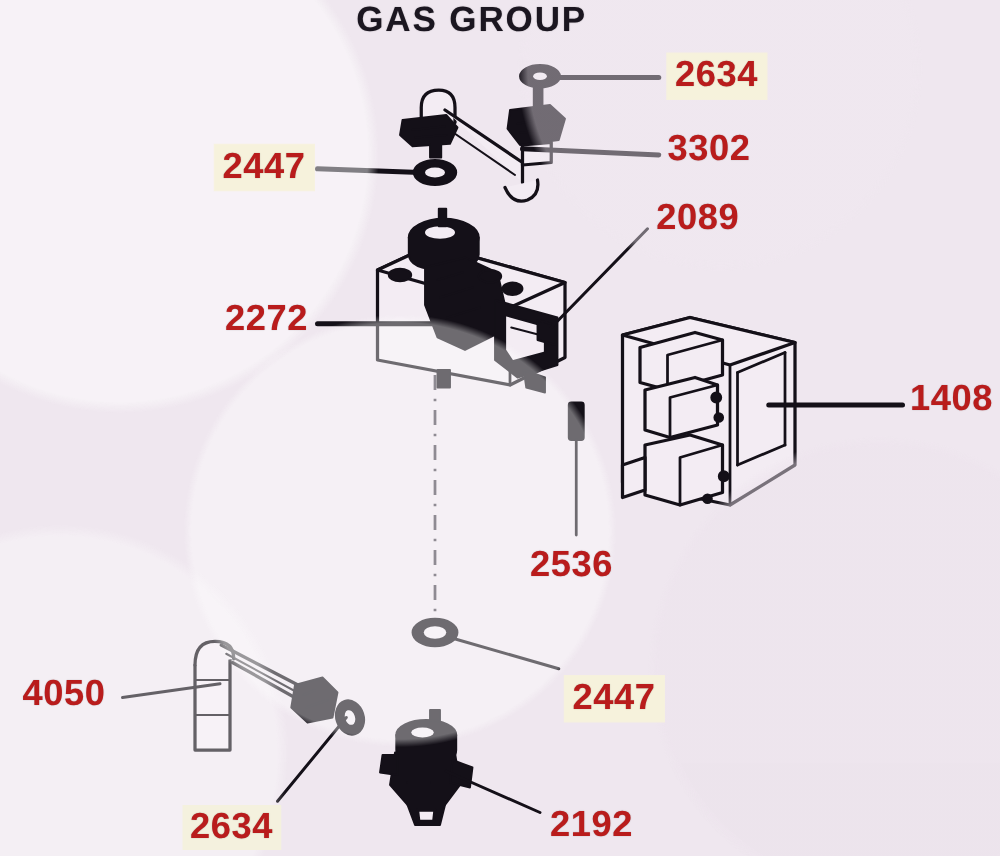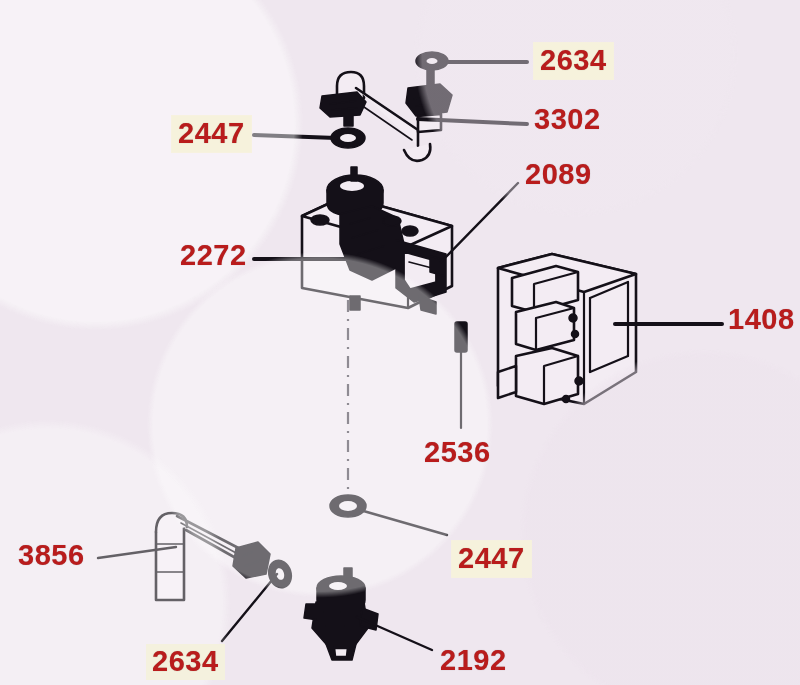--- a/index.html
+++ b/index.html
@@ -256,36 +256,37 @@
       <path class="leader" d="M722,324 L615,324"></path>
       <path class="leaderthin" d="M447,535 L360,510"></path>
       <path class="leaderthin" d="M98,558 L176,547"></path>
       <path class="leaderthin" d="M222,641 L277,574"></path>
       <path class="leaderthin" d="M432,650 L357,617"></path>
     </g>
   </svg>
 
   <div class="noise"></div>
 
+  <div class="lbl title" style="left:285px; top:2px;">GAS GROUP</div>
 
   <div class="lbl callout hl" style="left:534px; top:43px;">2634</div>
 
   <div class="lbl callout" style="left:534px; top:105px;">3302</div>
 
   <div class="lbl callout hl" style="left:172px; top:116px;">2447</div>
 
   <div class="lbl callout" style="left:525px; top:160px;">2089</div>
 
   <div class="lbl callout" style="left:180px; top:241px;">2272</div>
 
   <div class="lbl callout" style="left:728px; top:305px;text-align:center;">1408</div>
 
   <div class="lbl callout" style="left:424px; top:438px;">2536</div>
 
   <div class="lbl callout hl" style="left:452px; top:541px;">2447</div>
 
-  <div class="lbl callout" style="left:18px; top:541px;">3856</div>
+  <div class="lbl callout" style="left:18px; top:541px;">4050</div>
 
   <div class="lbl callout hl-soft" style="left:146px; top:644px;">2634</div>
 
   <div class="lbl callout" style="left:440px; top:646px;">2192</div>
 
 </div>
 
 </body></html>

